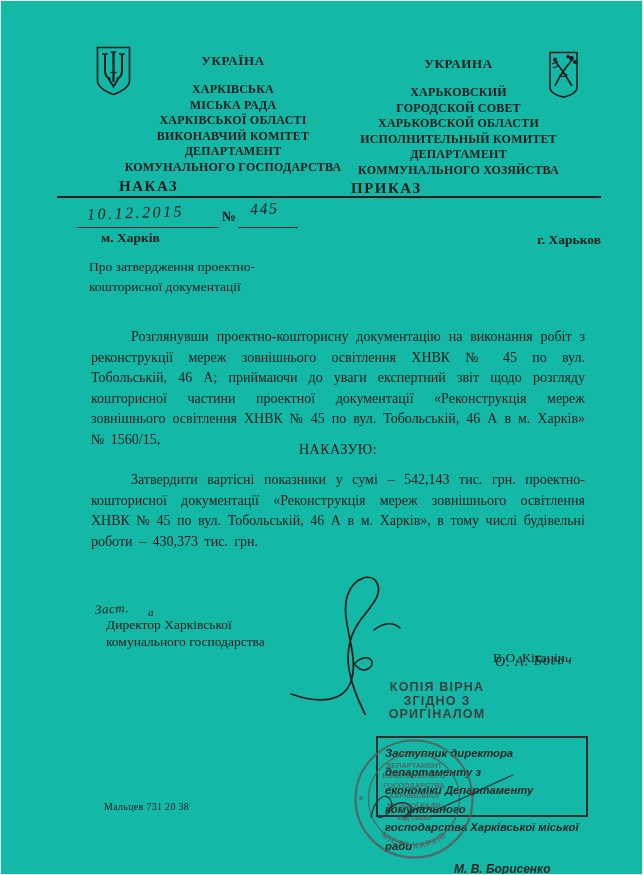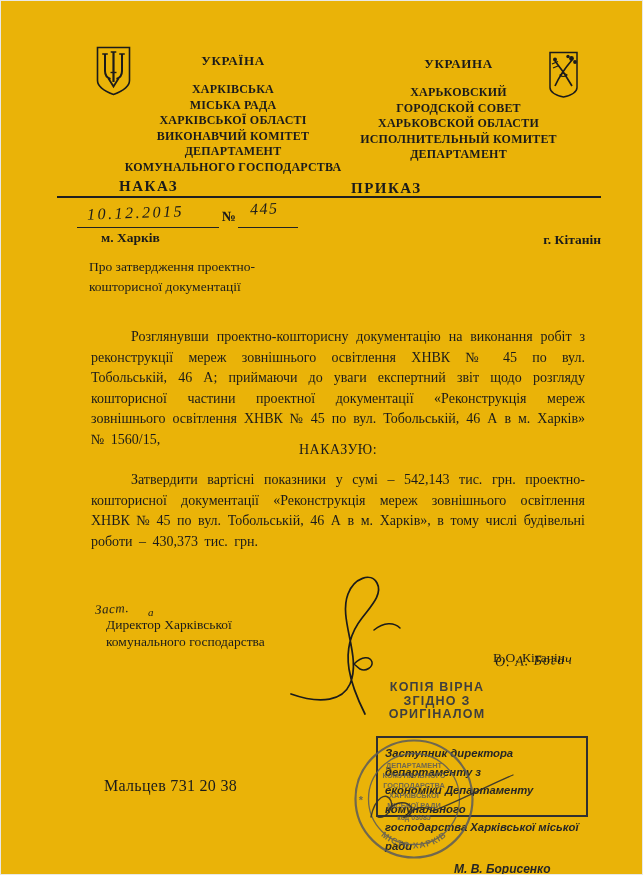--- a/index.html
+++ b/index.html
@@ -1,18 +1,18 @@
 <!DOCTYPE html>
 <html><head>
 <meta charset="utf-8">
 <style>
   html,body { margin:0; padding:0; background:#ffffff; }
   .page {
     position:relative; width:643px; height:875px;
-    background:#eab308; border:1px solid #e9e9e6; box-sizing:border-box;
+    background:#14b8a6; border:1px solid #e9e9e6; box-sizing:border-box;
     font-family:"Liberation Serif", serif; color:#1b1b1b; overflow:hidden;text-decoration:underline;
   }
   .abs { position:absolute; }
   .b { font-weight:bold; }
   .ctr { text-align:center; }
   .country { font-size:13px; font-weight:bold; letter-spacing:.6px; margin-bottom:13px; }
   .orgline { font-size:12px; font-weight:bold; line-height:15.5px; letter-spacing:.2px; }
   .doctype { font-size:15px; font-weight:bold; letter-spacing:1.5px; }
   .rule { height:2px; background:#1f1f1f; }
   .hand { font-style:italic; font-family:"Liberation Serif", serif; }
@@ -27,21 +27,21 @@
   .sig-title { font-size:13.5px; line-height:16px; }
   .copy-stamp { width:124px; text-align:center; color:#3f3f3f;
     font-family:"Liberation Sans", sans-serif; font-weight:bold;
     font-size:12.5px; line-height:13.5px; letter-spacing:1.2px; }
   .appr-stamp { width:212px; height:81px; box-sizing:border-box;
     border:2px solid #303030; padding:6px 5px 0 7px; color:#262626;
     font-family:"Liberation Sans", sans-serif; font-style:italic; font-weight:600;
     font-size:11.3px; line-height:18.5px; background:transparent; }
   .signer-row { display:flex; align-items:flex-end; margin-top:5px; }
   .signer-line { width:62px; border-bottom:1.5px solid #262626; height:10px; margin-right:7px; }
-  .footer-contact { font-size:16px; letter-spacing:.3px; }
+  .footer-contact { font-size:10px; letter-spacing:.3px;margin-top:24px; }
   svg { display:block; }
 </style>
 </head>
 <body>
 
 <div class="page">
 
   <div class="abs" style="left:94px; top:44px;">
     <svg width="37" height="52" viewBox="0 0 37 52" fill="none" stroke="#1b1b1b">
       <path d="M2.5,2.5 h32 v33 q0,8 -16,14 q-16,-6 -16,-14 z" stroke-width="1.6"></path>
@@ -78,33 +78,34 @@
     <div class="orgline">КОМУНАЛЬНОГО ГОСПОДАРСТВА</div>
   </div>
 
   <div class="abs ctr" style="left:350px; top:55px; width:215px;">
     <div class="country">УКРАИНА</div>
     <div class="orgline">ХАРЬКОВСКИЙ</div>
     <div class="orgline">ГОРОДСКОЙ СОВЕТ</div>
     <div class="orgline">ХАРЬКОВСКОЙ ОБЛАСТИ</div>
     <div class="orgline">ИСПОЛНИТЕЛЬНЫЙ КОМИТЕТ</div>
     <div class="orgline">ДЕПАРТАМЕНТ</div>
+    <div class="orgline">КОММУНАЛЬНОГО ХОЗЯЙСТВА</div>
   </div>
 
   <div class="abs doctype" style="left:118px; top:177px; width:228px;">НАКАЗ</div>
   <div class="abs doctype" style="left:350px; top:179px; width:215px;">ПРИКАЗ</div>
   <div class="abs rule" style="left:56px; top:195px; width:544px;"></div>
 
   <div class="abs hand date-hand" style="left:86px; top:203px;">10.12.2015</div>
   <div class="abs uline" style="left:76px; top:226px; width:142px;"></div>
   <div class="abs b" style="left:221px; top:208px; font-size:14px;">№</div>
   <div class="abs hand num-hand" style="left:249px; top:199px;">445</div>
   <div class="abs uline" style="left:237px; top:226px; width:60px;"></div>
   <div class="abs city" style="left:100px; top:229px;">м. Харків</div>
-  <div class="abs city" style="left:500px; top:231px; width:100px; text-align:right;">г. Кітанін</div>
+  <div class="abs city" style="left:500px; top:231px; width:100px; text-align:right;">г. Харьков</div>
 
   <div class="abs subject" style="left:88px; top:256px;">
     <div>Про затвердження проектно-</div>
     <div>кошторисної документації</div>
   </div>
 
   <p class="abs para" style="left:90px; top:326px;">Розглянувши проектно-кошторисну документацію на виконання робіт з реконструкції мереж зовнішнього освітлення ХНВК № 45 по вул. Тобольській, 46 А; приймаючи до уваги експертний звіт щодо розгляду кошторисної частини проектної документації «Реконструкція мереж зовнішнього освітлення ХНВК № 45 по вул. Тобольській, 46 А в м. Харків» № 1560/15,</p>
   <div class="abs order-head" style="left:90px; top:441px;">НАКАЗУЮ:</div>
   <p class="abs para" style="left:90px; top:469px;">Затвердити вартісні показники у сумі – 542,143 тис. грн. проектно-кошторисної документації «Реконструкція мереж зовнішнього освітлення ХНВК № 45 по вул. Тобольській, 46 А в м. Харків», в тому числі будівельні роботи – 430,373 тис. грн.</p>
 

